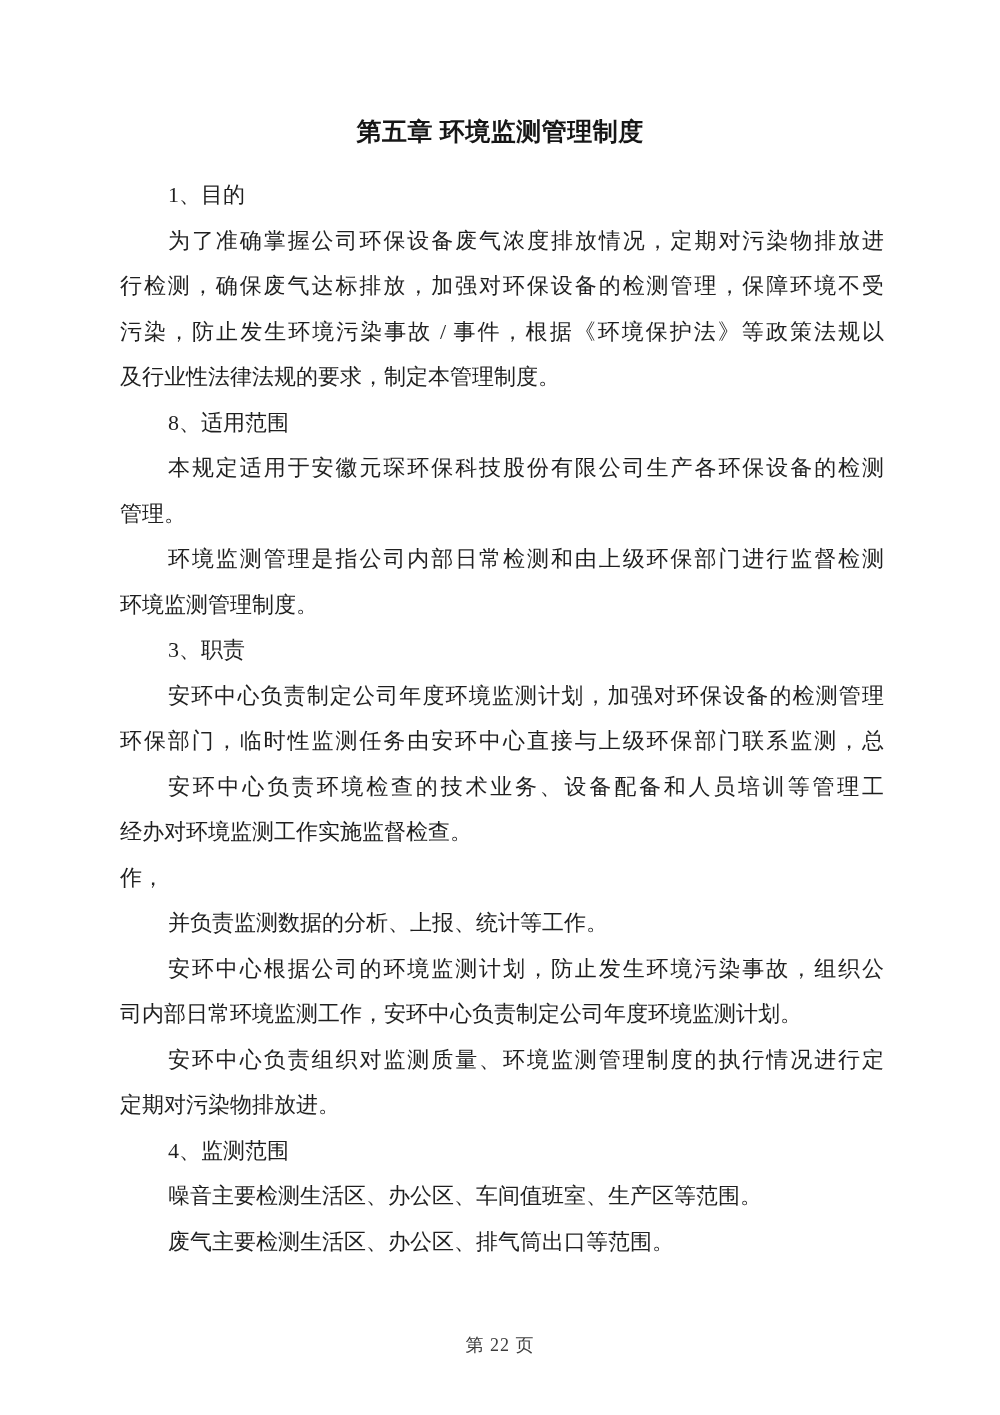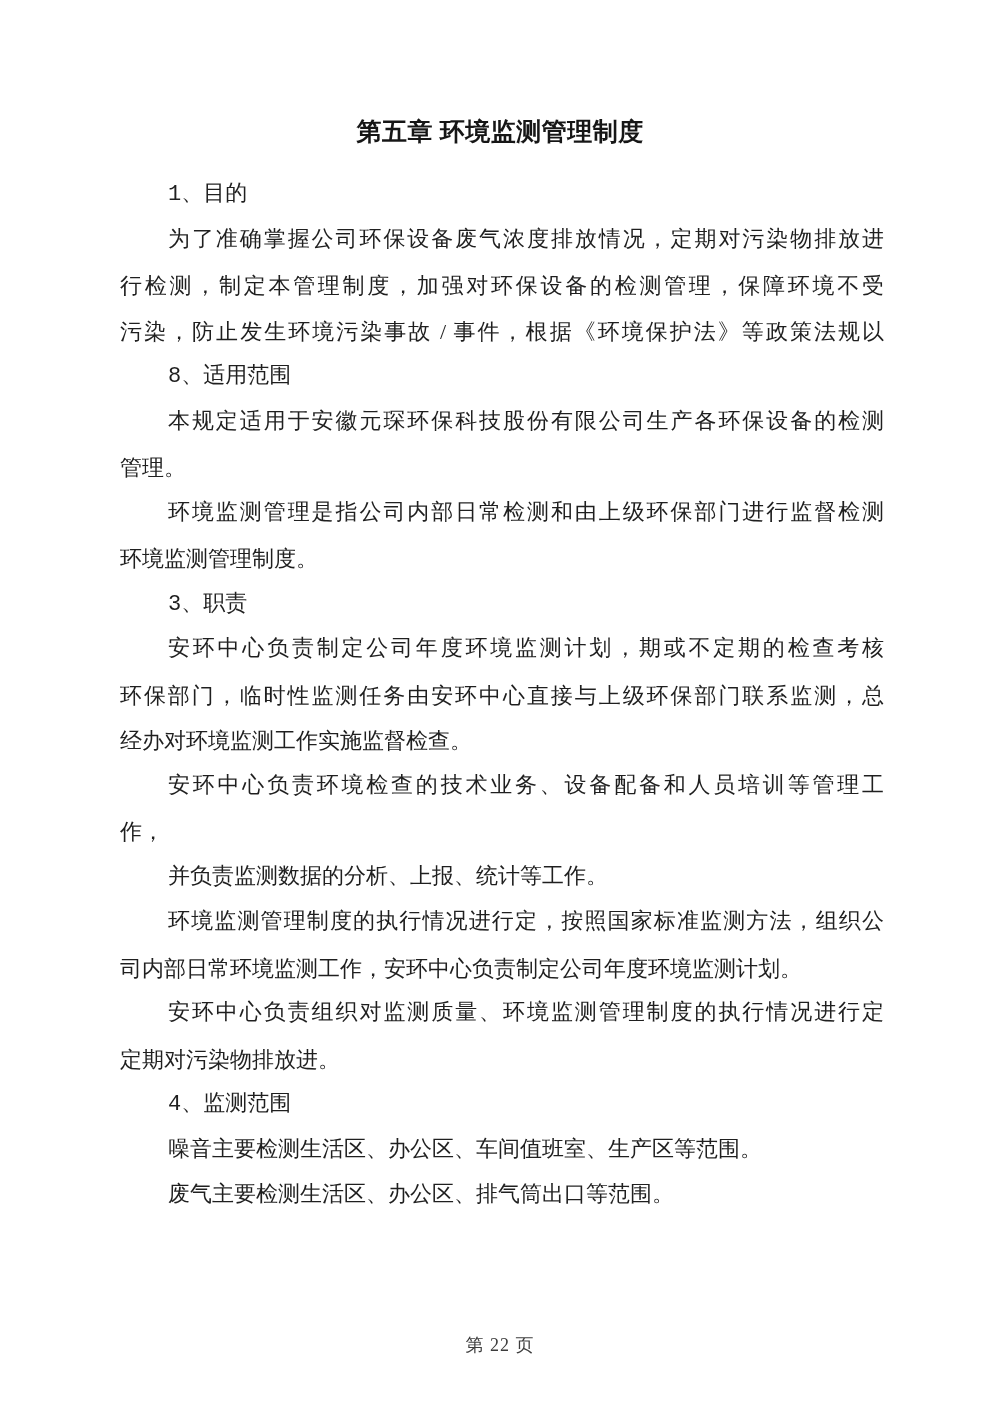--- a/index.html
+++ b/index.html
@@ -37,21 +37,20 @@
   }
   .line {
     height: 45.5px;
     line-height: 45.5px;
     font-size: 22px;
     text-align: left;
     overflow: hidden;
   }
   .line.indent {
     padding-left: 48px;
-    font-family: Liberation Mono, monospace;
   }
   .line.fill {
     text-align: justify;
     text-align-last: justify;
     text-justify: inter-character;
   }
   .doc-footer {
     position: absolute;
     top: 1332px;
     left: 0;
@@ -65,35 +64,36 @@
 </style>
 </head>
 <body>
 
 <div class="page">
   <h1 class="doc-title">第五章 环境监测管理制度</h1>
 
   <div class="doc-body" id="doc-body">
       <div class="line indent">1、目的</div>
       <div class="line indent fill">为了准确掌握公司环保设备废气浓度排放情况，定期对污染物排放进</div>
-      <div class="line fill">行检测，制定本管理制度，加强对环保设备的检测管理，保障环境不受</div>
+      <div class="line fill">行检测，确保废气达标排放，加强对环保设备的检测管理，保障环境不受</div>
       <div class="line fill">污染，防止发生环境污染事故 / 事件，根据《环境保护法》等政策法规以</div>
+      <div class="line">及行业性法律法规的要求，制定本管理制度。</div>
       <div class="line indent">8、适用范围</div>
       <div class="line indent fill">本规定适用于安徽元琛环保科技股份有限公司生产各环保设备的检测</div>
       <div class="line">管理。</div>
       <div class="line indent fill">环境监测管理是指公司内部日常检测和由上级环保部门进行监督检测</div>
       <div class="line">环境监测管理制度。</div>
       <div class="line indent">3、职责</div>
-      <div class="line indent fill">安环中心负责制定公司年度环境监测计划，期或不定期的检查考核</div>
+      <div class="line indent fill">安环中心负责制定公司年度环境监测计划，加强对环保设备的检测管理</div>
       <div class="line fill">环保部门，临时性监测任务由安环中心直接与上级环保部门联系监测，总</div>
+      <div class="line indent fill">安环中心负责环境检查的技术业务、设备配备和人员培训等管理工</div>
       <div class="line">经办对环境监测工作实施监督检查。</div>
-      <div class="line indent fill">安环中心负责环境检查的技术业务、设备配备和人员培训等管理工</div>
       <div class="line">作，</div>
       <div class="line indent">并负责监测数据的分析、上报、统计等工作。</div>
-      <div class="line indent fill">环境监测管理制度的执行情况进行定，按照国家标准监测方法，组织公</div>
+      <div class="line indent fill">安环中心根据公司的环境监测计划，防止发生环境污染事故，组织公</div>
       <div class="line">司内部日常环境监测工作，安环中心负责制定公司年度环境监测计划。</div>
       <div class="line indent fill">安环中心负责组织对监测质量、环境监测管理制度的执行情况进行定</div>
       <div class="line">定期对污染物排放进。</div>
       <div class="line indent">4、监测范围</div>
       <div class="line indent">噪音主要检测生活区、办公区、车间值班室、生产区等范围。</div>
       <div class="line indent">废气主要检测生活区、办公区、排气筒出口等范围。</div>
     </div>
 
   <div class="doc-footer">第 22 页</div>
 </div>

